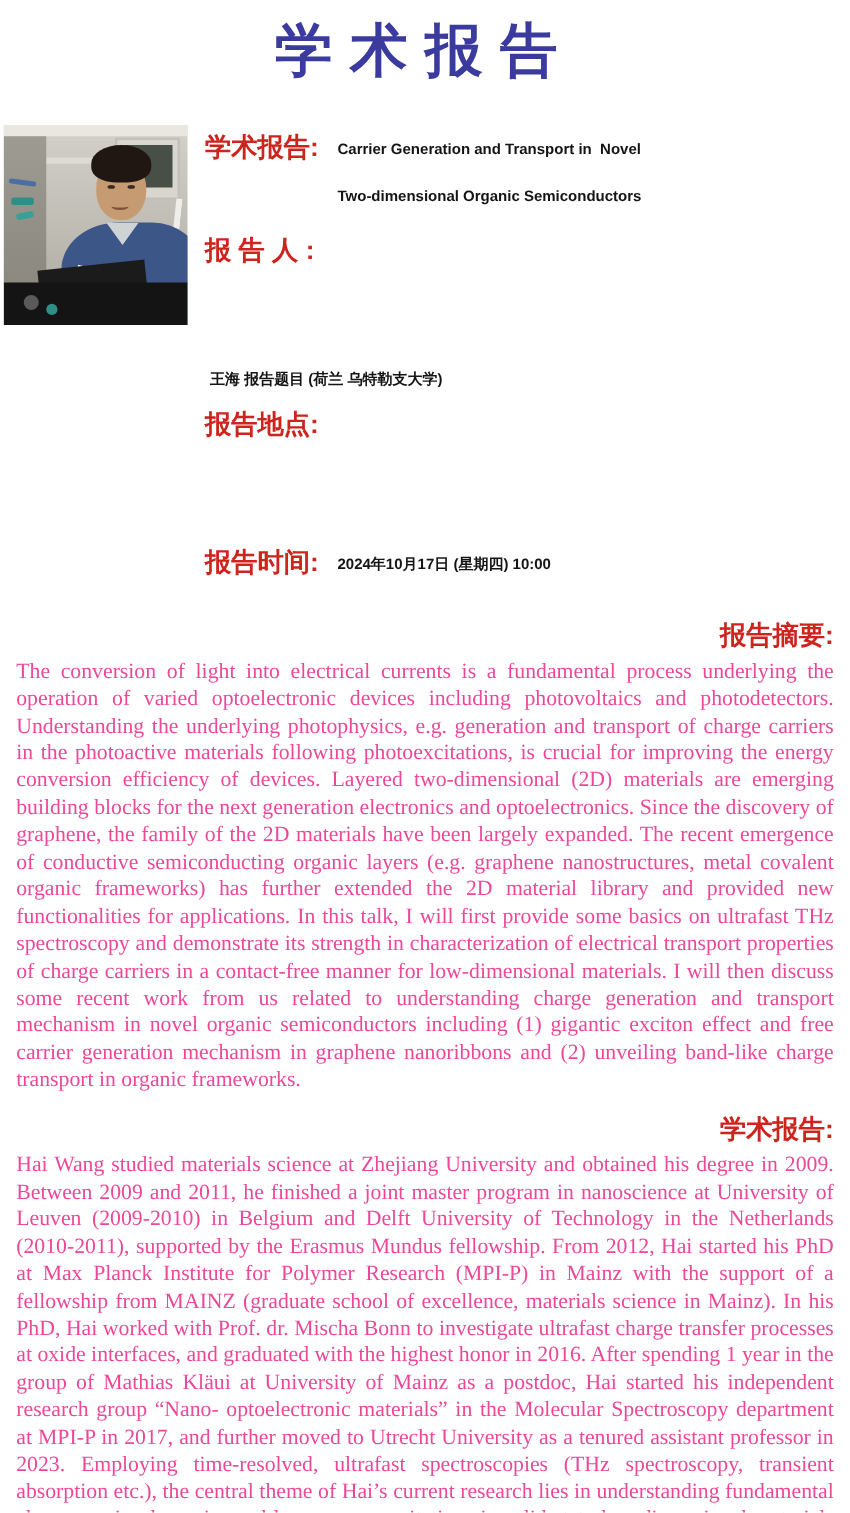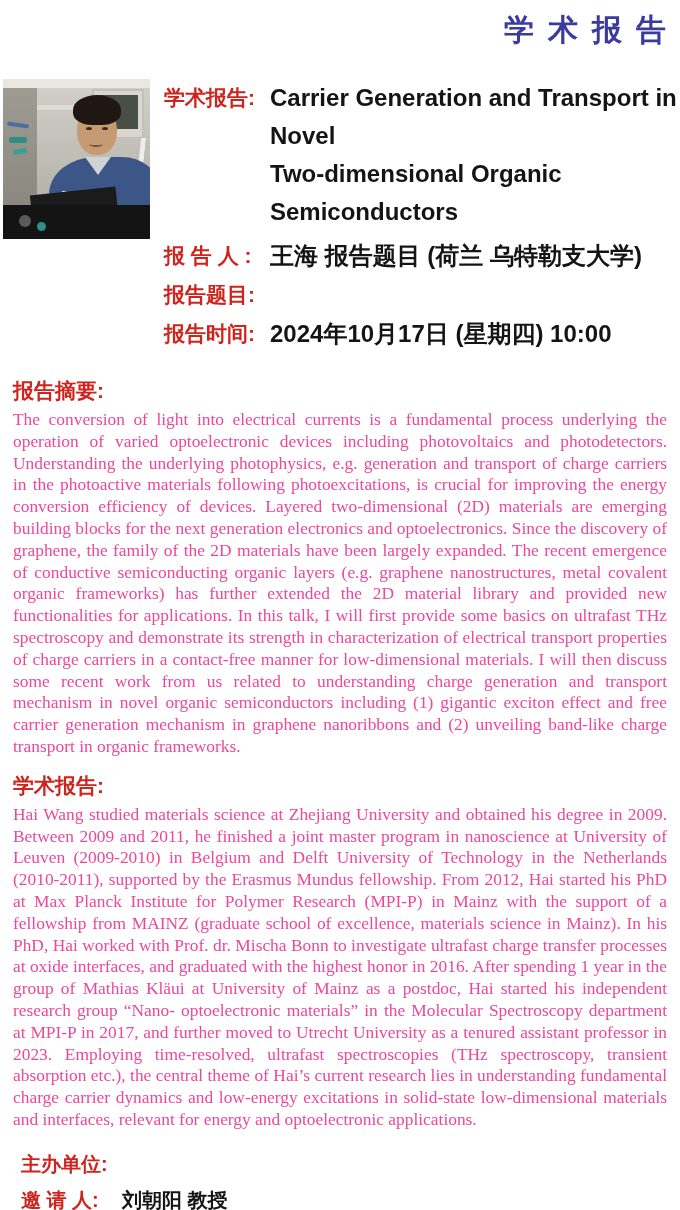--- a/index.html
+++ b/index.html
@@ -5,22 +5,22 @@
   * { margin: 0; padding: 0; box-sizing: border-box; }
   html, body { background: #ffffff; }
   body {
     width: 680px; height: 1210px;
     font-family: "Liberation Sans", sans-serif;
     color: #111; overflow: hidden;
     position: relative;
   }
   .page-title {
     margin-top: 10px;
-    text-align: right;
-    font-size: 30px;
+    text-align: center;
+    font-size: 46px;
     font-weight: 800;
     letter-spacing: 14px;
     color: #3B3A9E;
     font-family: "DejaVu Serif", serif;
   }
   .top-section {
     display: flex;
     margin-top: 28px;
     padding-left: 3px;
   }
@@ -57,31 +57,32 @@
   .info { flex: 1; padding-left: 14px; padding-top: 0; }
   .info-row { display: flex; align-items: flex-start; margin-bottom: 10px; }
   .info-label {
     flex: 0 0 102px;
     color: #CE241E;
     font-weight: 700;
     font-size: 21px;
     line-height: 30px;
     white-space: nowrap;
   }
-  .info-value { font-weight: 700; font-size: 24px; line-height: 30px; color: #141414; padding-left: 4px; }
+  .info-value { font-weight: 700; font-size: 12px; line-height: 30px; color: #141414; padding-left: 4px; }
   .title-line { white-space: pre-wrap; line-height: 38px; }
   .row-title .info-label { line-height: 38px; }
   .row-speaker .info-value, .row-location .info-value, .row-time .info-value { line-height: 26px; padding-top: 2px; }
-  .row-speaker, .row-location { margin-bottom: 9px; }
+  .row-speaker, .row-location { margin-bottom: 9px; flex-direction: column; }
   
   .section-heading {
     color: #CE241E;
     font-weight: 700;
     font-size: 21px;
     margin: 0 0 4px 0;
+    text-align: right;
   }
   .abstract-section { margin: 18px 13px 0 13px; }
   .bio-section { margin: 14px 13px 0 13px; }
   .body-text {
     font-family: "Liberation Serif", serif;
     font-size: 17.4px;
     line-height: 21.8px;
     text-align: justify;
     color: #ec4899;
   }
@@ -128,21 +129,21 @@
       <span class="info-value">
         <div class="title-line">Carrier Generation and Transport in  Novel</div>
         <div class="title-line">Two-dimensional Organic Semiconductors</div>
       </span>
     </div>
     <div class="info-row row-speaker">
       <span class="info-label">报 告 人 :</span>
       <span class="info-value">王海  报告题目 (荷兰 乌特勒支大学)</span>
     </div>
     <div class="info-row row-location">
-      <span class="info-label">报告题目:</span>
+      <span class="info-label">报告地点:</span>
     </div>
     <div class="info-row row-time">
       <span class="info-label">报告时间:</span>
       <span class="info-value">2024年10月17日 (星期四) 10:00</span>
     </div>
   </div>
 </div>
 
 <div class="abstract-section">
   <div class="section-heading">报告摘要:</div>

